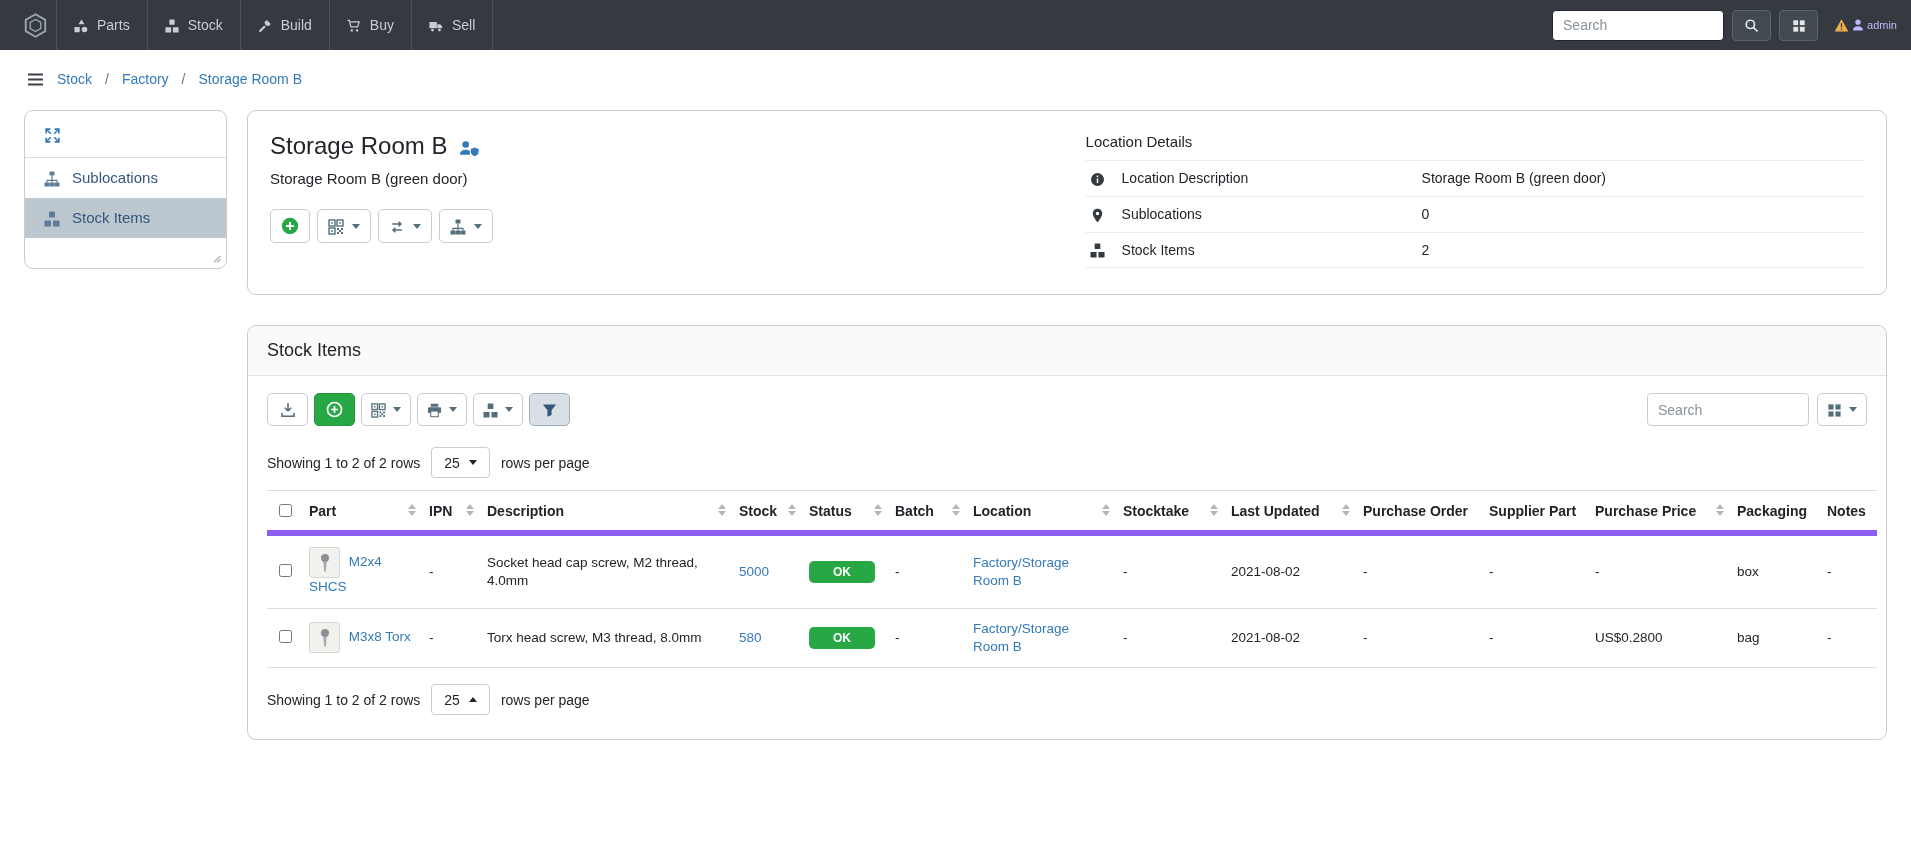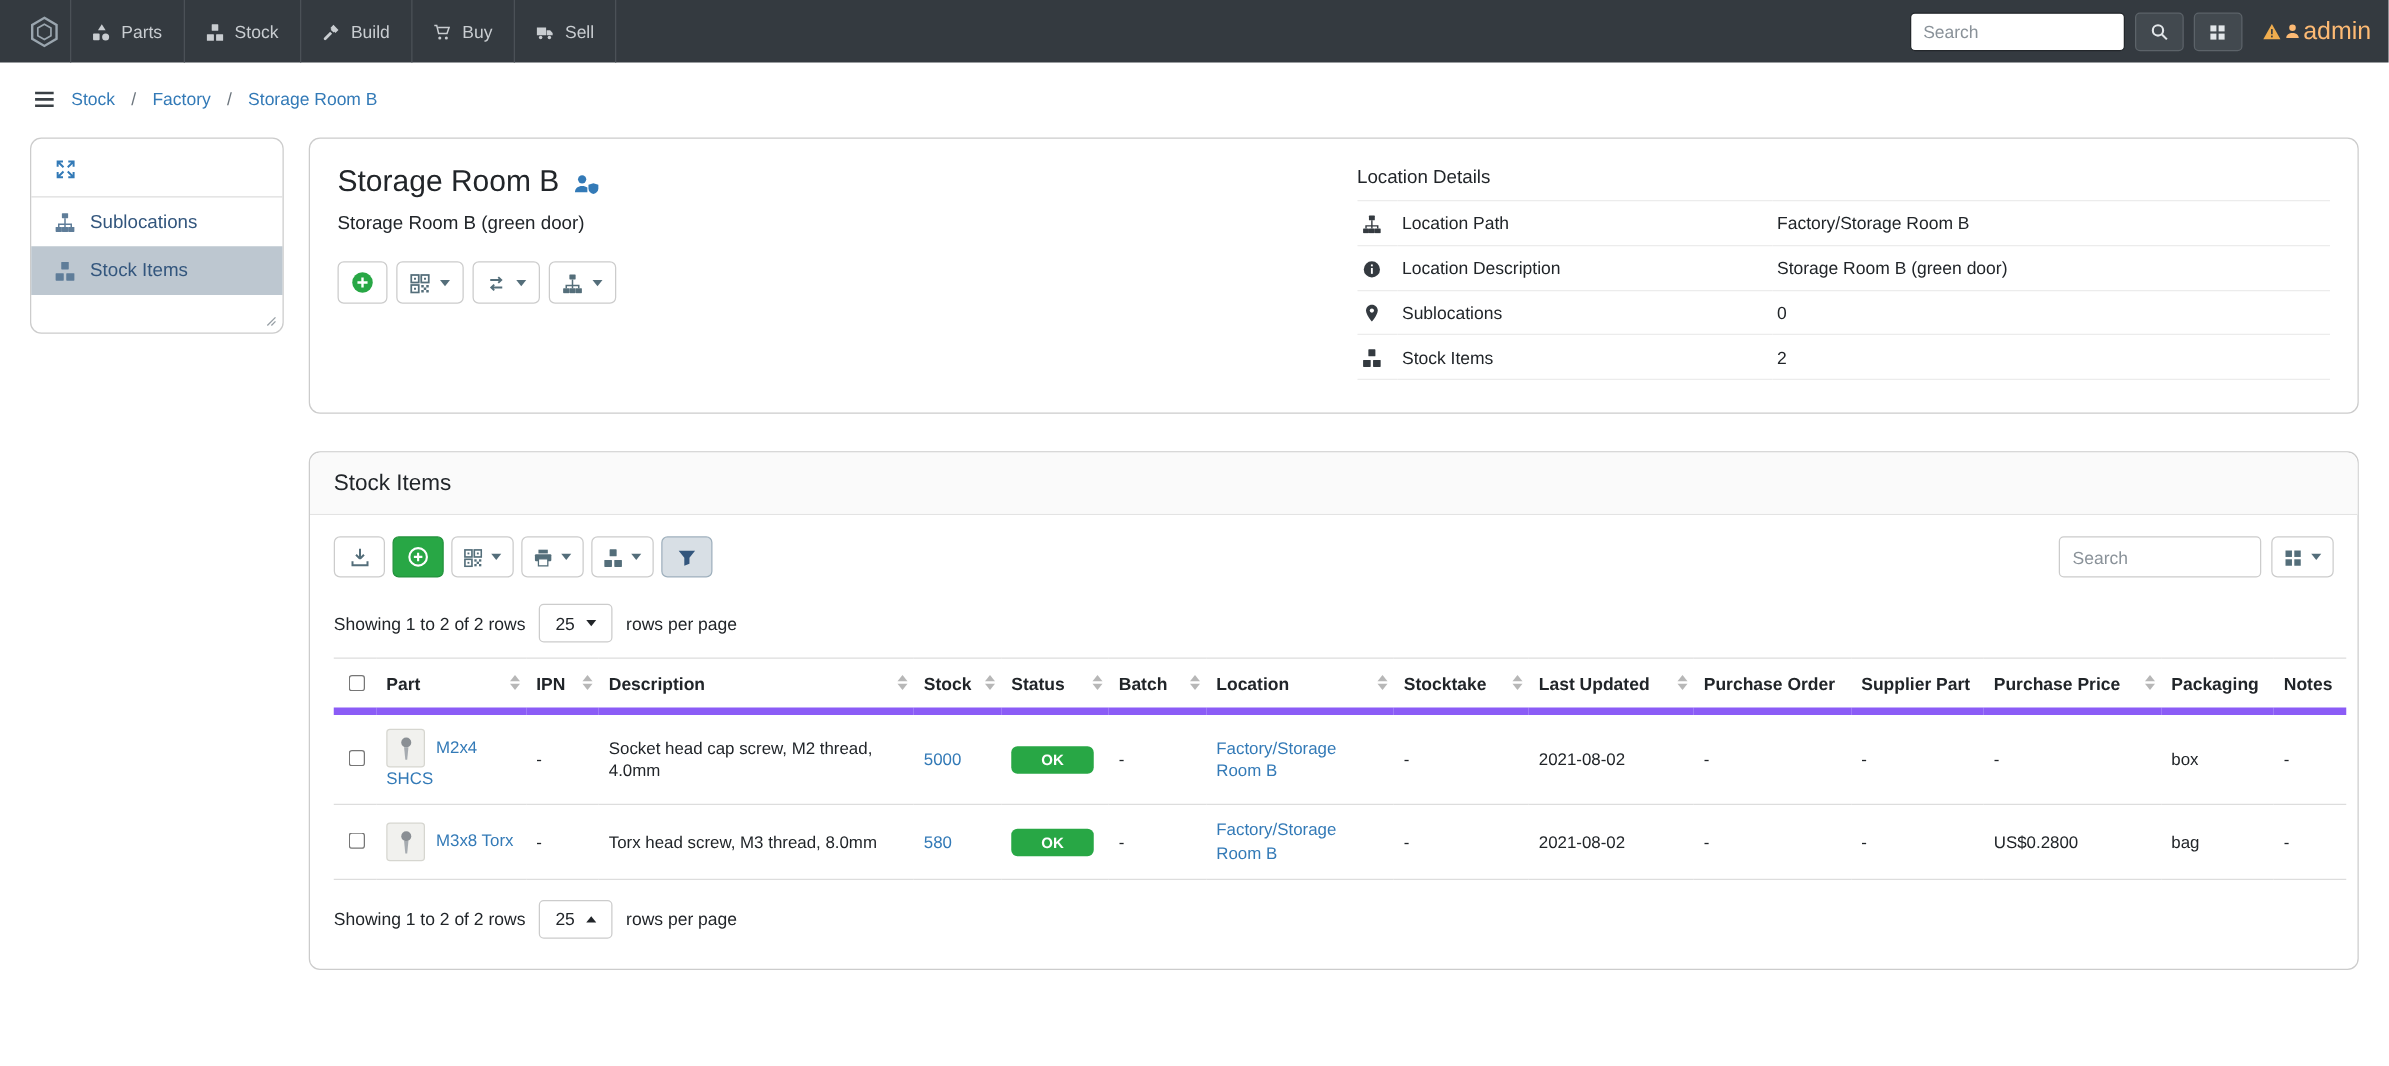--- a/index.html
+++ b/index.html
@@ -14,21 +14,21 @@
   
   .navbar { height:50px; background:#343a40; display:flex; align-items:center; padding:0 14px; }
   .brand { display:flex; align-items:center; justify-content:center; width:42px; height:100%; color:#9aa5ae; cursor:pointer; }
   .nav-items { display:flex; height:100%; align-items:stretch; border-right:1px solid #4b5157; }
   .nav-item { display:flex; align-items:center; gap:9px; padding:0 17px; color:#c9cdd1; font-size:14px; border-left:1px solid #4b5157; cursor:pointer; }
   .nav-right { margin-left:auto; display:flex; align-items:center; gap:8px; }
   .nav-search { width:172px; height:31px; border-radius:4px; border:1px solid #23272b; padding:0 10px; font-size:14px; color:#495057; background:#fff; outline:none; }
   .nav-search::placeholder { color:#8a9299; }
   .nav-btn { width:39px; height:31px; display:inline-flex; align-items:center; justify-content:center;
              background:#42494f; border:1px solid #5c6369; border-radius:4px; color:#e2e6e9; cursor:pointer; }
-  .user-box { display:flex; align-items:center; gap:2px; margin-left:8px; color:#fdba74; font-size:20px; cursor:pointer; }
+  .user-box { display:flex; align-items:center; gap:2px; margin-left:8px; color:#c4b5fd; font-size:11px; cursor:pointer; }
 
   
   .breadcrumb-row { display:flex; align-items:center; gap:13px; padding:0 27px; height:58px; font-size:14px; }
   .burger { background:none; border:none; padding:0; color:#3a4045; cursor:pointer; display:flex; }
   .crumb { color:#337ab7; cursor:pointer; }
   .crumb-sep { color:#6c757d; }
   .crumb-current { color:#337ab7; }
 
   
   .layout { display:flex; align-items:flex-start; gap:20px; padding:2px 24px 26px; }
@@ -360,27 +360,20 @@
                   <use href="#i-sitemap"></use>
                 </svg></span>
             <span class="caret-down"></span>
           </button>
         </div>
       </div>
       <div class="top-right">
         <h4 class="details-heading">Location Details</h4>
         <table class="details-table">
           <tbody>
-              <tr>
-            <td class="d-icon"><span><svg class="ic" width="15" height="15">
-                      <use href="#i-sitemap"></use>
-                    </svg></span></td>
-            <td class="d-label">Location Path</td>
-            <td class="d-value">Factory/Storage Room B</td>
-          </tr>
           <tr>
             <td class="d-icon"><span><svg class="ic" width="15" height="15">
                       <use href="#i-info"></use>
                     </svg></span></td>
             <td class="d-label">Location Description</td>
             <td class="d-value">Storage Room B (green door)</td>
           </tr>
           <tr>
             <td class="d-icon"><span><svg class="ic" width="15" height="15">
                       <use href="#i-marker"></use>

